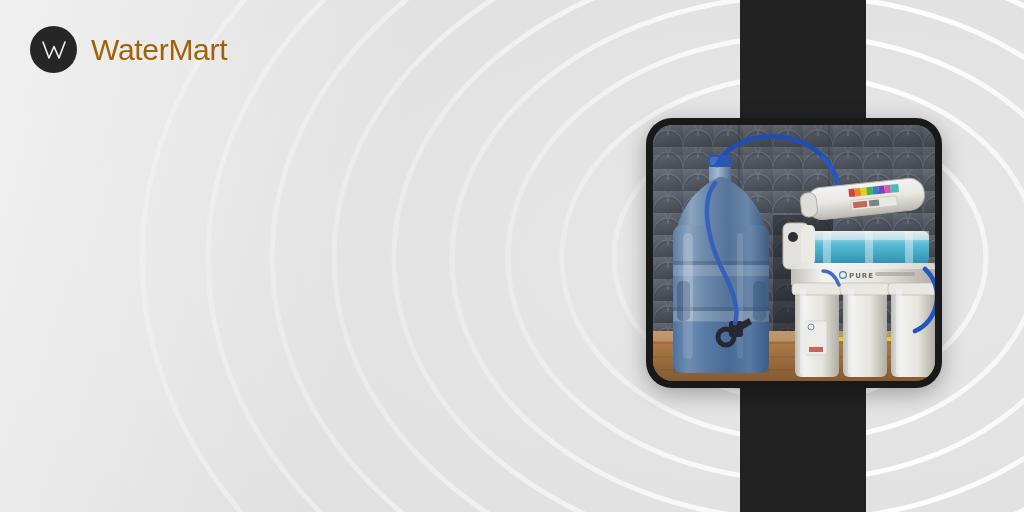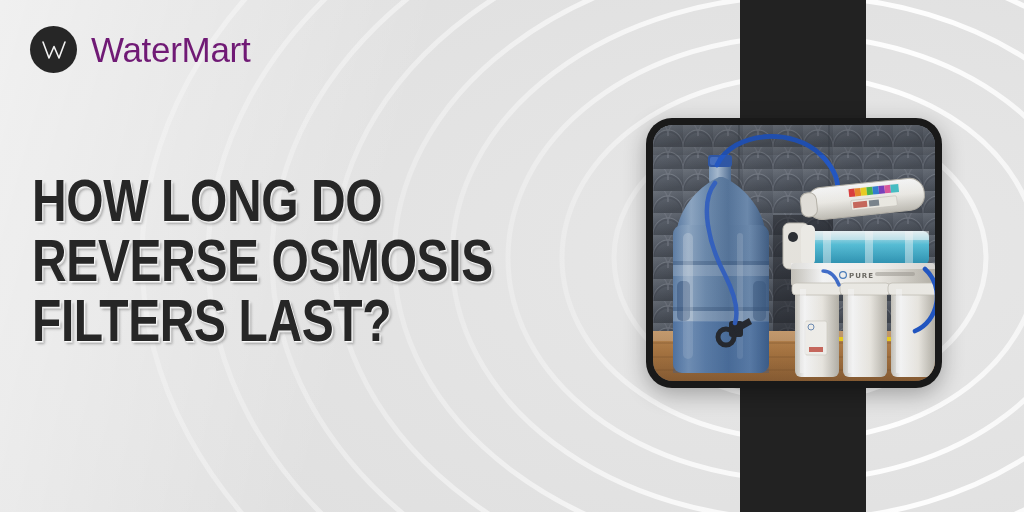--- a/index.html
+++ b/index.html
@@ -64,24 +64,24 @@
     height: 47px;
     border-radius: 50%;
     background: #262626;
     display: flex;
     align-items: center;
     justify-content: center;
     flex: none;
   }
   .logo-mark svg { display:block; }
   .logo-text {
-    font-size: 35px;
+    font-size: 30px;
     font-weight: 400;
     letter-spacing: -0.3px;
-    color: #701a75;
+    color: #a16207;
     line-height: 1;
     white-space: nowrap;
   }
 
   
   .headline {
     position: absolute;
     left: 32px;
     top: 150px;
     width: 560px;
@@ -177,25 +177,20 @@
 
   <div class="logo">
     <span class="logo-mark">
       <svg width="30" height="30" viewBox="0 0 30 30" aria-hidden="true">
         <path d="M4 7 L10 23 L15 11.5 L20 23 L26 7" fill="none" stroke="#f2f2f2" stroke-width="1.6" stroke-linecap="round" stroke-linejoin="round"></path>
       </svg>
     </span>
     <span class="logo-text">WaterMart</span>
   </div>
 
-  <h1 class="headline">
-    <span class="hl-line">HOW LONG DO</span>
-    <span class="hl-line">REVERSE OSMOSIS</span>
-    <span class="hl-line">FILTERS LAST?</span>
-  </h1>
 
   <div class="photo-card">
     <div class="photo-inner">
       <span class="visually-hidden">Blue 5-gallon water jug beside a white under-sink reverse osmosis filter system with blue and yellow tubing, in front of a gray fish-scale tile wall on a wooden floor.</span>
       <svg viewBox="0 0 282 256" xmlns="http://www.w3.org/2000/svg" aria-hidden="true" preserveAspectRatio="xMidYMid slice">
         <defs>
           <linearGradient id="wallG" x1="0" y1="0" x2="0.3" y2="1">
             <stop offset="0%" stop-color="#6e747d"></stop>
             <stop offset="45%" stop-color="#565c66"></stop>
             <stop offset="100%" stop-color="#3e434b"></stop>

